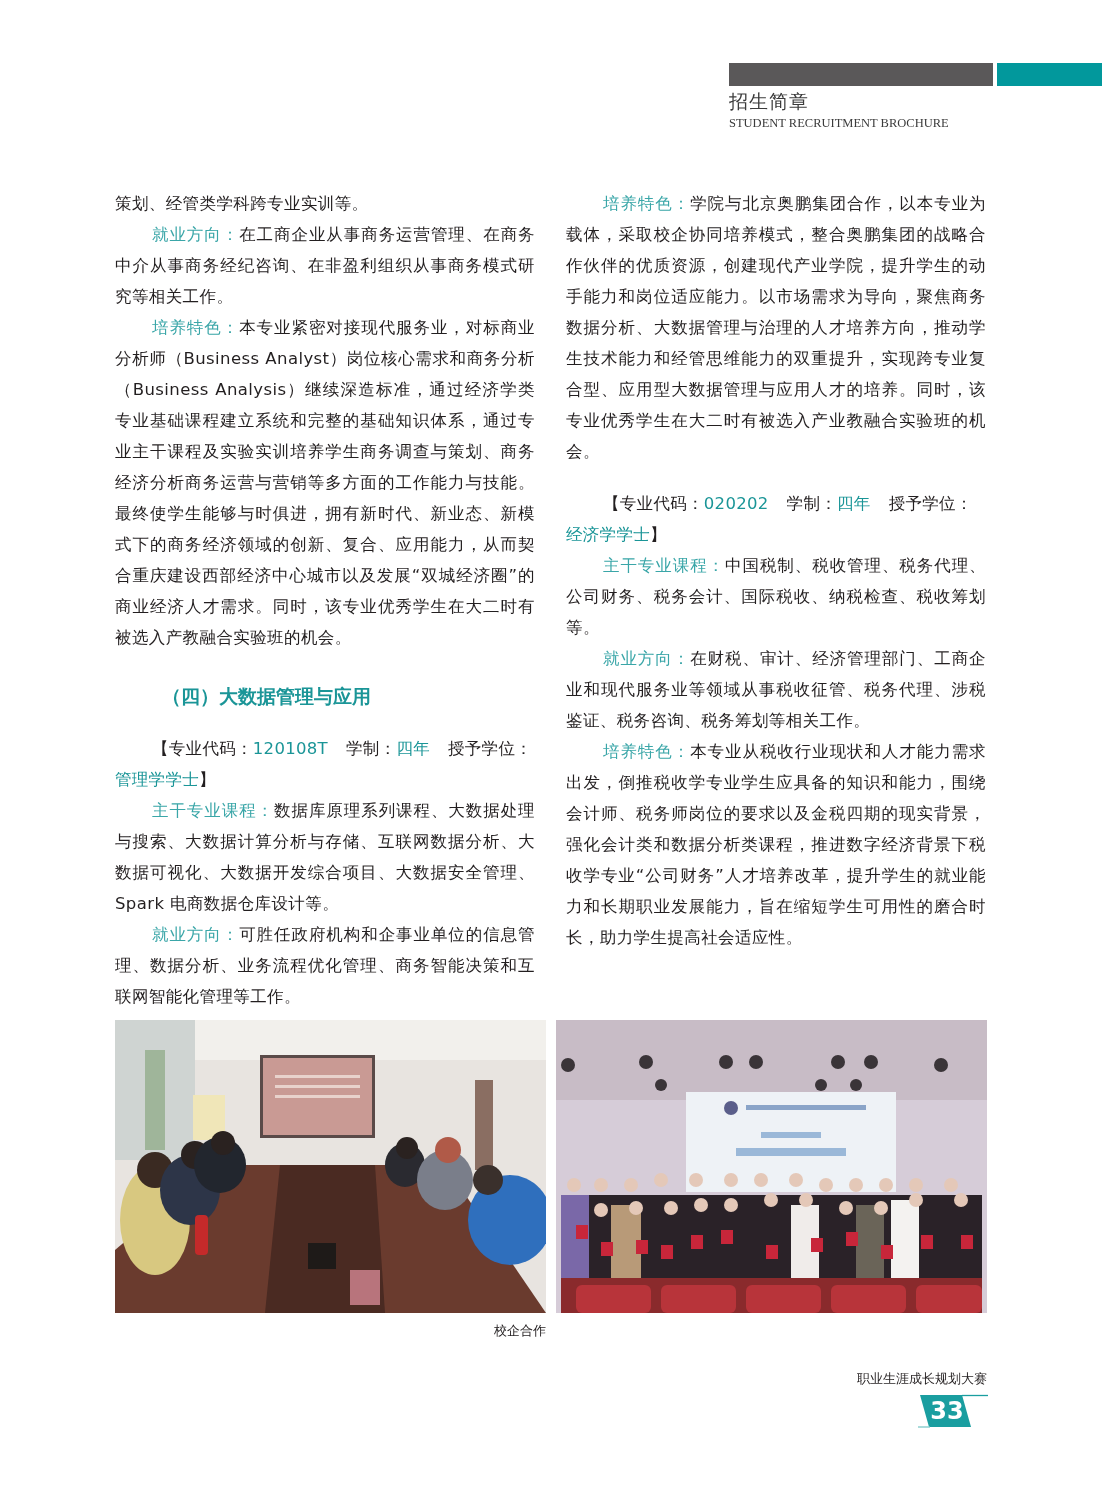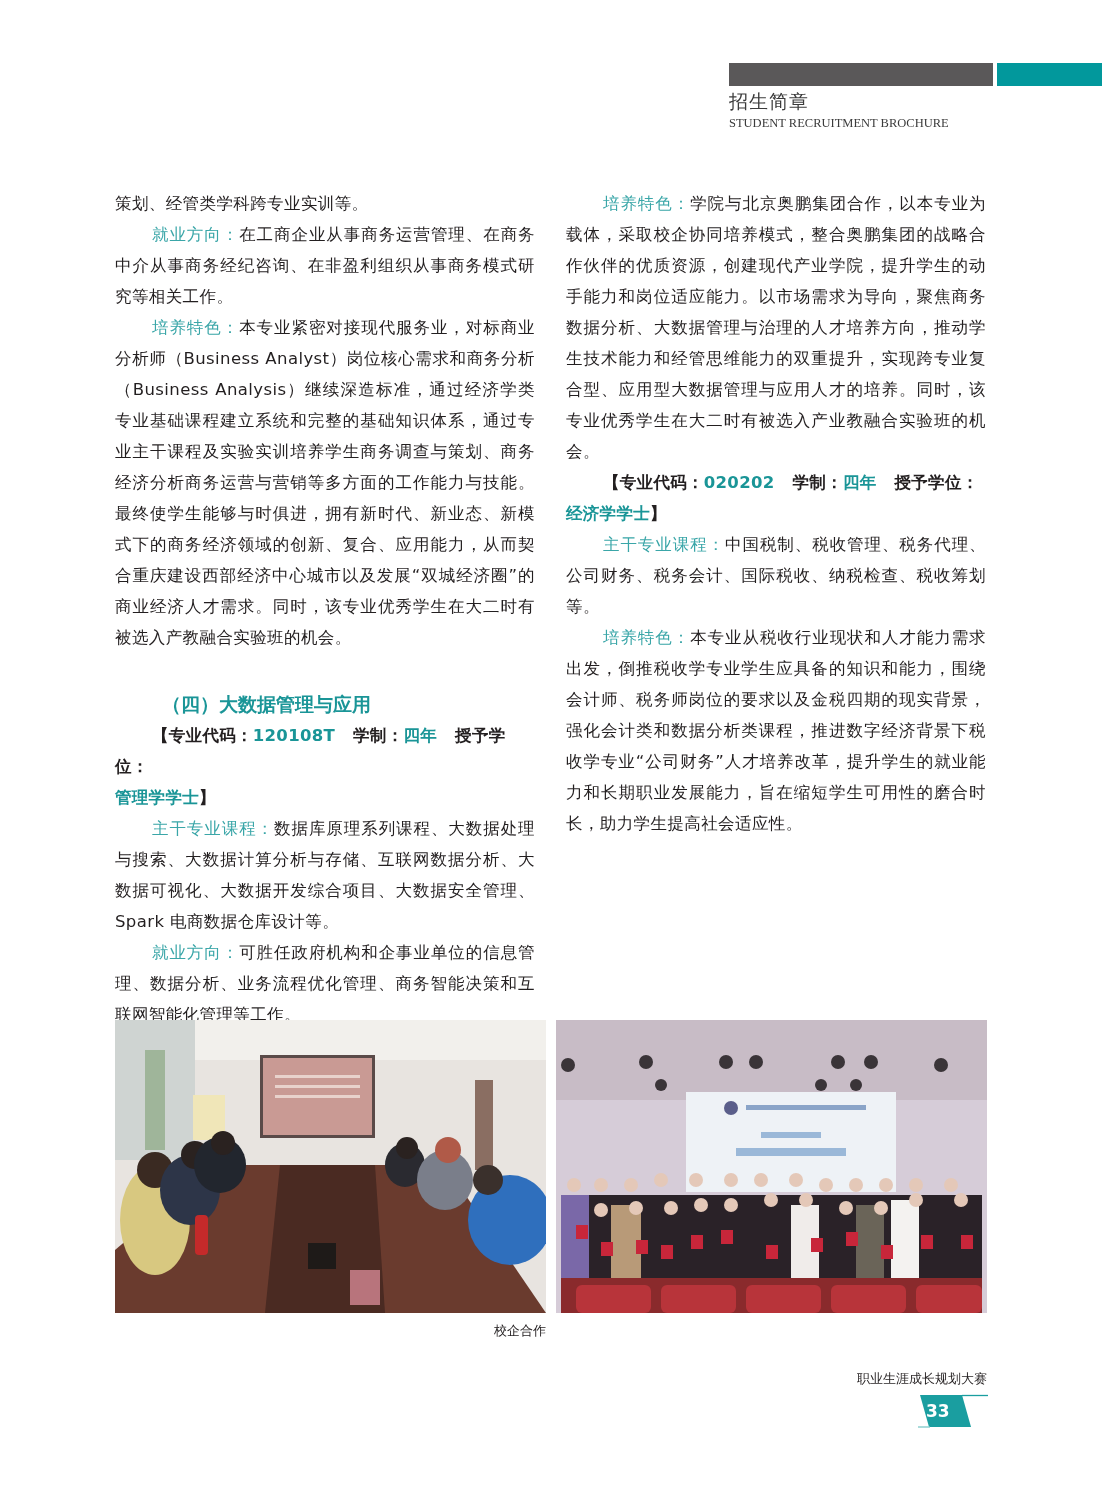--- a/index.html
+++ b/index.html
@@ -11,35 +11,35 @@
   .hdr-cn { position: absolute; left: 729px; top: 91px; font-size: 19px; color: #3b3b3b; letter-spacing: 1px; line-height: 24px; font-family: Liberation Mono, monospace; }
   .hdr-en { position: absolute; left: 729px; top: 116px; font-size: 12.5px; color: #3b3b3b; line-height: 15px; font-family: Liberation Serif, serif; }
 
   .col { position: absolute; top: 188px; width: 420px; }
   .col-left { left: 115px; }
   .col-right { left: 566px; }
 
   .p { font-size: 16.5px; line-height: 31px; text-align: justify; letter-spacing: 0.4px; }
   .p.indent { text-indent: 37px; }
   .lbl { color: #3aa6a8; }
-  .heading { font-size: 19px; font-weight: bold; color: #1a9597; line-height: 31px; margin-top: 36px; padding-left: 47px; }
-  .meta { font-size: 16.5px; font-weight: bold; line-height: 31px; letter-spacing: 0.3px; }
+  .heading { font-size: 19px; font-weight: bold; color: #1a9597; line-height: 31px; margin-top: 28px; padding-left: 47px; }
+  .meta { font-size: 16.5px; font-weight: normal; line-height: 31px; letter-spacing: 0.3px; margin-top: 21px; }
   .meta .first { padding-left: 37px; }
   .meta .teal { color: #1a9597; }
   .gap { display: inline-block; width: 18px; }
 
   .photo { position: absolute; top: 1020px; height: 293px; overflow: hidden; }
   .photo-left { left: 115px; width: 431px; }
   .photo-right { left: 556px; width: 431px; }
   .caption { position: absolute; top: 1322px; font-size: 13px; color: #231f20; text-align: right; line-height: 18px; }
   .cap-left { left: 115px; width: 431px; }
   .cap-right { left: 556px; width: 431px; margin-top: 48px; }
 
   .pg { position: absolute; left: 918px; top: 1393px; width: 72px; height: 36px; }
-  .pg-num { position: absolute; left: 926px; top: 1395px; width: 42px; height: 32px; font-size: 17px; font-weight: bold; color: #ffffff; text-align: left; line-height: 32px; font-family: "DejaVu Sans", sans-serif; }
+  .pg-num { position: absolute; left: 926px; top: 1395px; width: 42px; height: 32px; font-size: 24px; font-weight: bold; color: #ffffff; text-align: center; line-height: 32px; font-family: "DejaVu Sans", sans-serif; }
 </style>
 </head>
 <body>
 
 <div class="hdr-gray"></div>
 <div class="hdr-teal"></div>
 <div class="hdr-cn">招生简章</div>
 <div class="hdr-en">STUDENT RECRUITMENT BROCHURE</div>
 
 <div class="col col-left">
@@ -55,20 +55,21 @@
   <p class="p indent"><span class="lbl">就业方向：</span><span>可胜任政府机构和企事业单位的信息管理、数据分析、业务流程优化管理、商务智能决策和互联网智能化管理等工作。</span></p>
 </div>
 
 <div class="col col-right">
   <p class="p indent"><span class="lbl">培养特色：</span><span>学院与北京奥鹏集团合作，以本专业为载体，采取校企协同培养模式，整合奥鹏集团的战略合作伙伴的优质资源，创建现代产业学院，提升学生的动手能力和岗位适应能力。以市场需求为导向，聚焦商务数据分析、大数据管理与治理的人才培养方向，推动学生技术能力和经管思维能力的双重提升，实现跨专业复合型、应用型大数据管理与应用人才的培养。同时，该专业优秀学生在大二时有被选入产业教融合实验班的机会。</span></p>
 
   <div class="meta">
     <span class="first">【专业代码：</span><span class="teal">020202</span><span class="gap"></span><span>学制：</span><span class="teal">四年</span><span class="gap"></span><span>授予学位：</span><br><span class="teal">经济学学士</span><span>】</span>
   </div>
   <p class="p indent"><span class="lbl">主干专业课程：</span><span>中国税制、税收管理、税务代理、公司财务、税务会计、国际税收、纳税检查、税收筹划等。</span></p>
+  <p class="p indent"><span class="lbl">就业方向：</span><span>在财税、审计、经济管理部门、工商企业和现代服务业等领域从事税收征管、税务代理、涉税鉴证、税务咨询、税务筹划等相关工作。</span></p>
   <p class="p indent"><span class="lbl">培养特色：</span><span>本专业从税收行业现状和人才能力需求出发，倒推税收学专业学生应具备的知识和能力，围绕会计师、税务师岗位的要求以及金税四期的现实背景，强化会计类和数据分析类课程，推进数字经济背景下税收学专业“公司财务”人才培养改革，提升学生的就业能力和长期职业发展能力，旨在缩短学生可用性的磨合时长，助力学生提高社会适应性。</span></p>
 </div>
 
 <div class="photo photo-left">
   <svg width="431" height="293" viewBox="0 0 431 293">
     <rect width="431" height="293" fill="#e8e4e0"></rect>
     <rect width="431" height="40" fill="#f2f0ec"></rect>
     <rect x="0" y="0" width="80" height="140" fill="#cfd4d2"></rect>
     <rect x="30" y="30" width="20" height="100" fill="#9fb59a"></rect>
     <rect x="145" y="35" width="115" height="83" fill="#5a4a48"></rect>

